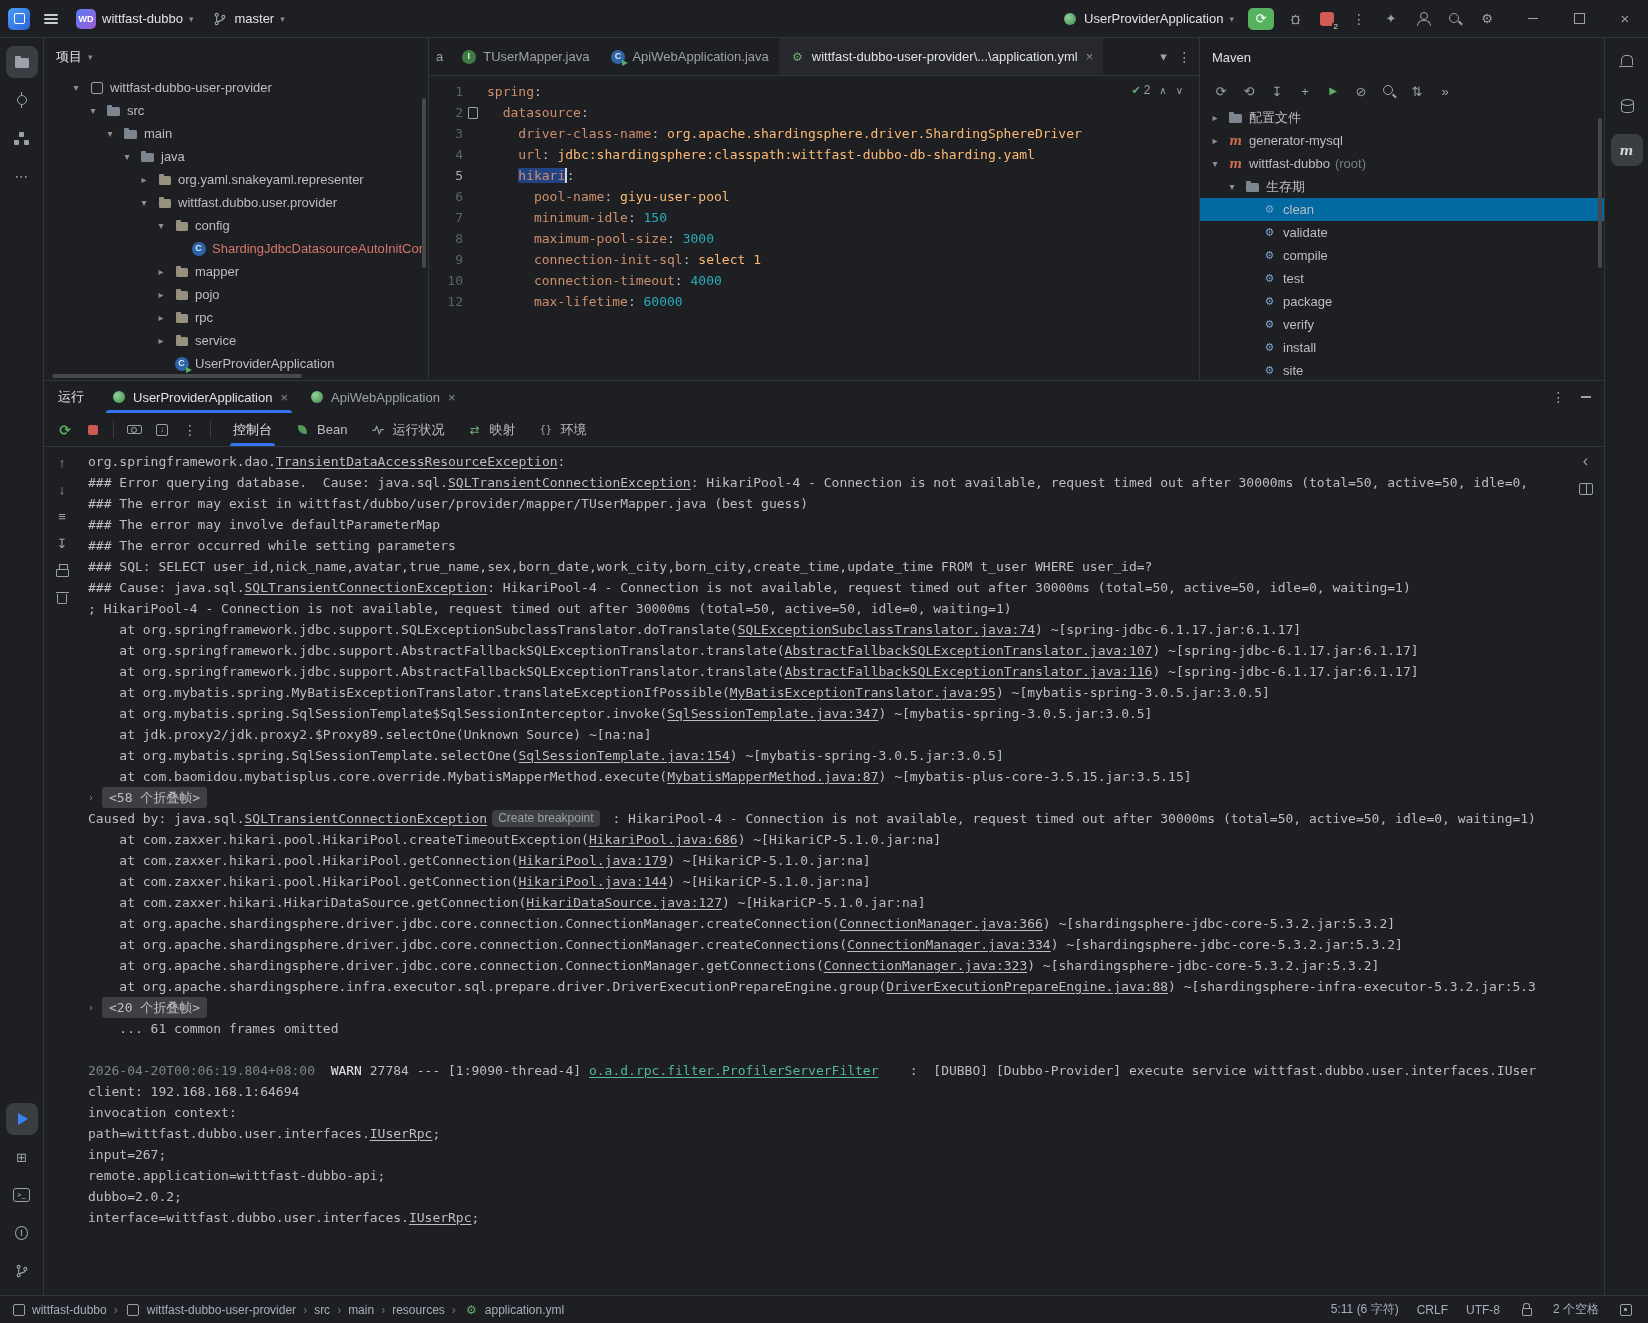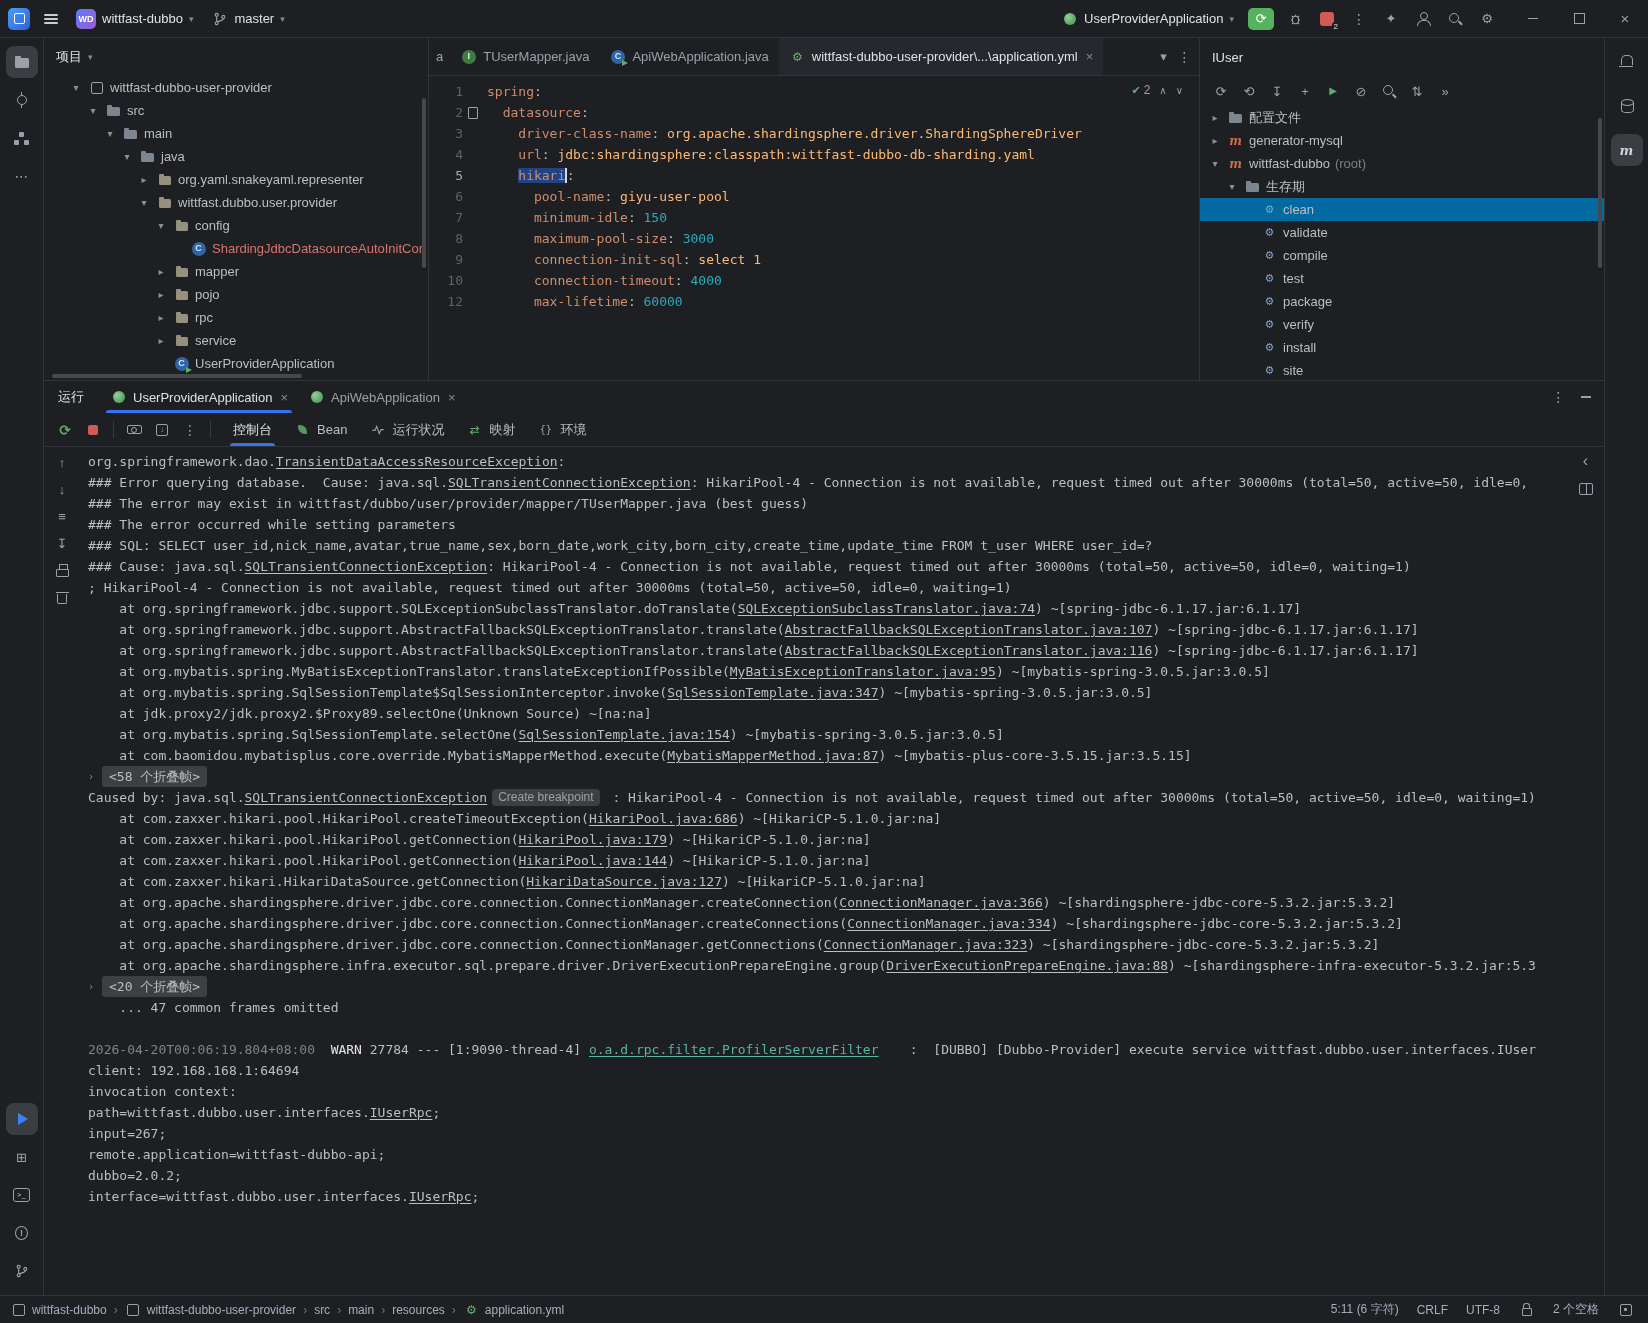--- a/index.html
+++ b/index.html
@@ -458,21 +458,21 @@
                   <span>2</span>
                 </span>
               <span class="insp-chev">∧</span>
               <span class="insp-chev">∨</span>
             </div>
           </div>
         </section>
 
         <aside class="maven">
           <div class="maven-header">
-            <span>IUser</span>
+            <span>Maven</span>
           </div>
           <div class="maven-toolbar" id="mtoolbar">
               <span class="tool-btn">
                 <span class="ic i-refresh">⟳</span>
               </span>
               <span class="tool-btn">
                 <span class="ic i-reload-all">⟲</span>
               </span>
               <span class="tool-btn">
                 <span class="ic i-download-sources">↧</span>
@@ -647,20 +647,21 @@
                 <span class="ic i-print"></span>
               </span>
               <span class="tool-btn">
                 <span class="ic i-clear"></span>
               </span>
             </div>
           <div class="console" id="console">
               <div class="con-line"><span class="sg-t">org.springframework.dao.</span><span class="sg-u">TransientDataAccessResourceException</span><span class="sg-t">:</span></div>
               <div class="con-line"><span class="sg-t">### Error querying database.  Cause: java.sql.</span><span class="sg-u">SQLTransientConnectionException</span><span class="sg-t">: HikariPool-4 - Connection is not available, request timed out after 30000ms (total=50, active=50, idle=0,</span></div>
               <div class="con-line"><span class="sg-t">### The error may exist in wittfast/dubbo/user/provider/mapper/TUserMapper.java (best guess)</span></div>
+              <div class="con-line"><span class="sg-t">### The error may involve defaultParameterMap</span></div>
               <div class="con-line"><span class="sg-t">### The error occurred while setting parameters</span></div>
               <div class="con-line"><span class="sg-t">### SQL: SELECT user_id,nick_name,avatar,true_name,sex,born_date,work_city,born_city,create_time,update_time FROM t_user WHERE user_id=?</span></div>
               <div class="con-line"><span class="sg-t">### Cause: java.sql.</span><span class="sg-u">SQLTransientConnectionException</span><span class="sg-t">: HikariPool-4 - Connection is not available, request timed out after 30000ms (total=50, active=50, idle=0, waiting=1)</span></div>
               <div class="con-line"><span class="sg-t">; HikariPool-4 - Connection is not available, request timed out after 30000ms (total=50, active=50, idle=0, waiting=1)</span></div>
               <div class="con-line"><span class="sg-t">    at org.springframework.jdbc.support.SQLExceptionSubclassTranslator.doTranslate(</span><span class="sg-u">SQLExceptionSubclassTranslator.java:74</span><span class="sg-t">) ~[spring-jdbc-6.1.17.jar:6.1.17]</span></div>
               <div class="con-line"><span class="sg-t">    at org.springframework.jdbc.support.AbstractFallbackSQLExceptionTranslator.translate(</span><span class="sg-u">AbstractFallbackSQLExceptionTranslator.java:107</span><span class="sg-t">) ~[spring-jdbc-6.1.17.jar:6.1.17]</span></div>
               <div class="con-line"><span class="sg-t">    at org.springframework.jdbc.support.AbstractFallbackSQLExceptionTranslator.translate(</span><span class="sg-u">AbstractFallbackSQLExceptionTranslator.java:116</span><span class="sg-t">) ~[spring-jdbc-6.1.17.jar:6.1.17]</span></div>
               <div class="con-line"><span class="sg-t">    at org.mybatis.spring.MyBatisExceptionTranslator.translateExceptionIfPossible(</span><span class="sg-u">MyBatisExceptionTranslator.java:95</span><span class="sg-t">) ~[mybatis-spring-3.0.5.jar:3.0.5]</span></div>
               <div class="con-line"><span class="sg-t">    at org.mybatis.spring.SqlSessionTemplate$SqlSessionInterceptor.invoke(</span><span class="sg-u">SqlSessionTemplate.java:347</span><span class="sg-t">) ~[mybatis-spring-3.0.5.jar:3.0.5]</span></div>
               <div class="con-line"><span class="sg-t">    at jdk.proxy2/jdk.proxy2.$Proxy89.selectOne(Unknown Source) ~[na:na]</span></div>
@@ -670,21 +671,21 @@
               <div class="con-line"><span class="sg-t">Caused by: java.sql.</span><span class="sg-u">SQLTransientConnectionException</span><span class="sg-b">Create breakpoint</span><span class="sg-t"> : HikariPool-4 - Connection is not available, request timed out after 30000ms (total=50, active=50, idle=0, waiting=1)</span></div>
               <div class="con-line"><span class="sg-t">    at com.zaxxer.hikari.pool.HikariPool.createTimeoutException(</span><span class="sg-u">HikariPool.java:686</span><span class="sg-t">) ~[HikariCP-5.1.0.jar:na]</span></div>
               <div class="con-line"><span class="sg-t">    at com.zaxxer.hikari.pool.HikariPool.getConnection(</span><span class="sg-u">HikariPool.java:179</span><span class="sg-t">) ~[HikariCP-5.1.0.jar:na]</span></div>
               <div class="con-line"><span class="sg-t">    at com.zaxxer.hikari.pool.HikariPool.getConnection(</span><span class="sg-u">HikariPool.java:144</span><span class="sg-t">) ~[HikariCP-5.1.0.jar:na]</span></div>
               <div class="con-line"><span class="sg-t">    at com.zaxxer.hikari.HikariDataSource.getConnection(</span><span class="sg-u">HikariDataSource.java:127</span><span class="sg-t">) ~[HikariCP-5.1.0.jar:na]</span></div>
               <div class="con-line"><span class="sg-t">    at org.apache.shardingsphere.driver.jdbc.core.connection.ConnectionManager.createConnection(</span><span class="sg-u">ConnectionManager.java:366</span><span class="sg-t">) ~[shardingsphere-jdbc-core-5.3.2.jar:5.3.2]</span></div>
               <div class="con-line"><span class="sg-t">    at org.apache.shardingsphere.driver.jdbc.core.connection.ConnectionManager.createConnections(</span><span class="sg-u">ConnectionManager.java:334</span><span class="sg-t">) ~[shardingsphere-jdbc-core-5.3.2.jar:5.3.2]</span></div>
               <div class="con-line"><span class="sg-t">    at org.apache.shardingsphere.driver.jdbc.core.connection.ConnectionManager.getConnections(</span><span class="sg-u">ConnectionManager.java:323</span><span class="sg-t">) ~[shardingsphere-jdbc-core-5.3.2.jar:5.3.2]</span></div>
               <div class="con-line"><span class="sg-t">    at org.apache.shardingsphere.infra.executor.sql.prepare.driver.DriverExecutionPrepareEngine.group(</span><span class="sg-u">DriverExecutionPrepareEngine.java:88</span><span class="sg-t">) ~[shardingsphere-infra-executor-5.3.2.jar:5.3</span></div>
               <div class="con-line fold"><span class="fold-chev">›</span><span class="fold-pill">&lt;20 个折叠帧&gt;</span></div>
-              <div class="con-line"><span class="sg-t">    ... 47 common frames omitted</span></div>
+              <div class="con-line"><span class="sg-t">    ... 61 common frames omitted</span></div>
               <div class="con-line"></div>
               <div class="con-line"><span class="sg-d">2026-04-20T00:06:19.804+08:00</span><span class="sg-t">  </span><span class="sg-w">WARN</span><span class="sg-t"> 27784 --- [1:9090-thread-4] </span><span class="sg-g">o.a.d.rpc.filter.ProfilerServerFilter</span><span class="sg-t">    :  [DUBBO] [Dubbo-Provider] execute service wittfast.dubbo.user.interfaces.IUser</span></div>
               <div class="con-line"><span class="sg-t">client: 192.168.168.1:64694</span></div>
               <div class="con-line"><span class="sg-t">invocation context:</span></div>
               <div class="con-line"><span class="sg-t">path=wittfast.dubbo.user.interfaces.</span><span class="sg-u">IUserRpc</span><span class="sg-t">;</span></div>
               <div class="con-line"><span class="sg-t">input=267;</span></div>
               <div class="con-line"><span class="sg-t">remote.application=wittfast-dubbo-api;</span></div>
               <div class="con-line"><span class="sg-t">dubbo=2.0.2;</span></div>
               <div class="con-line"><span class="sg-t">interface=wittfast.dubbo.user.interfaces.</span><span class="sg-u">IUserRpc</span><span class="sg-t">;</span></div>
             </div>

